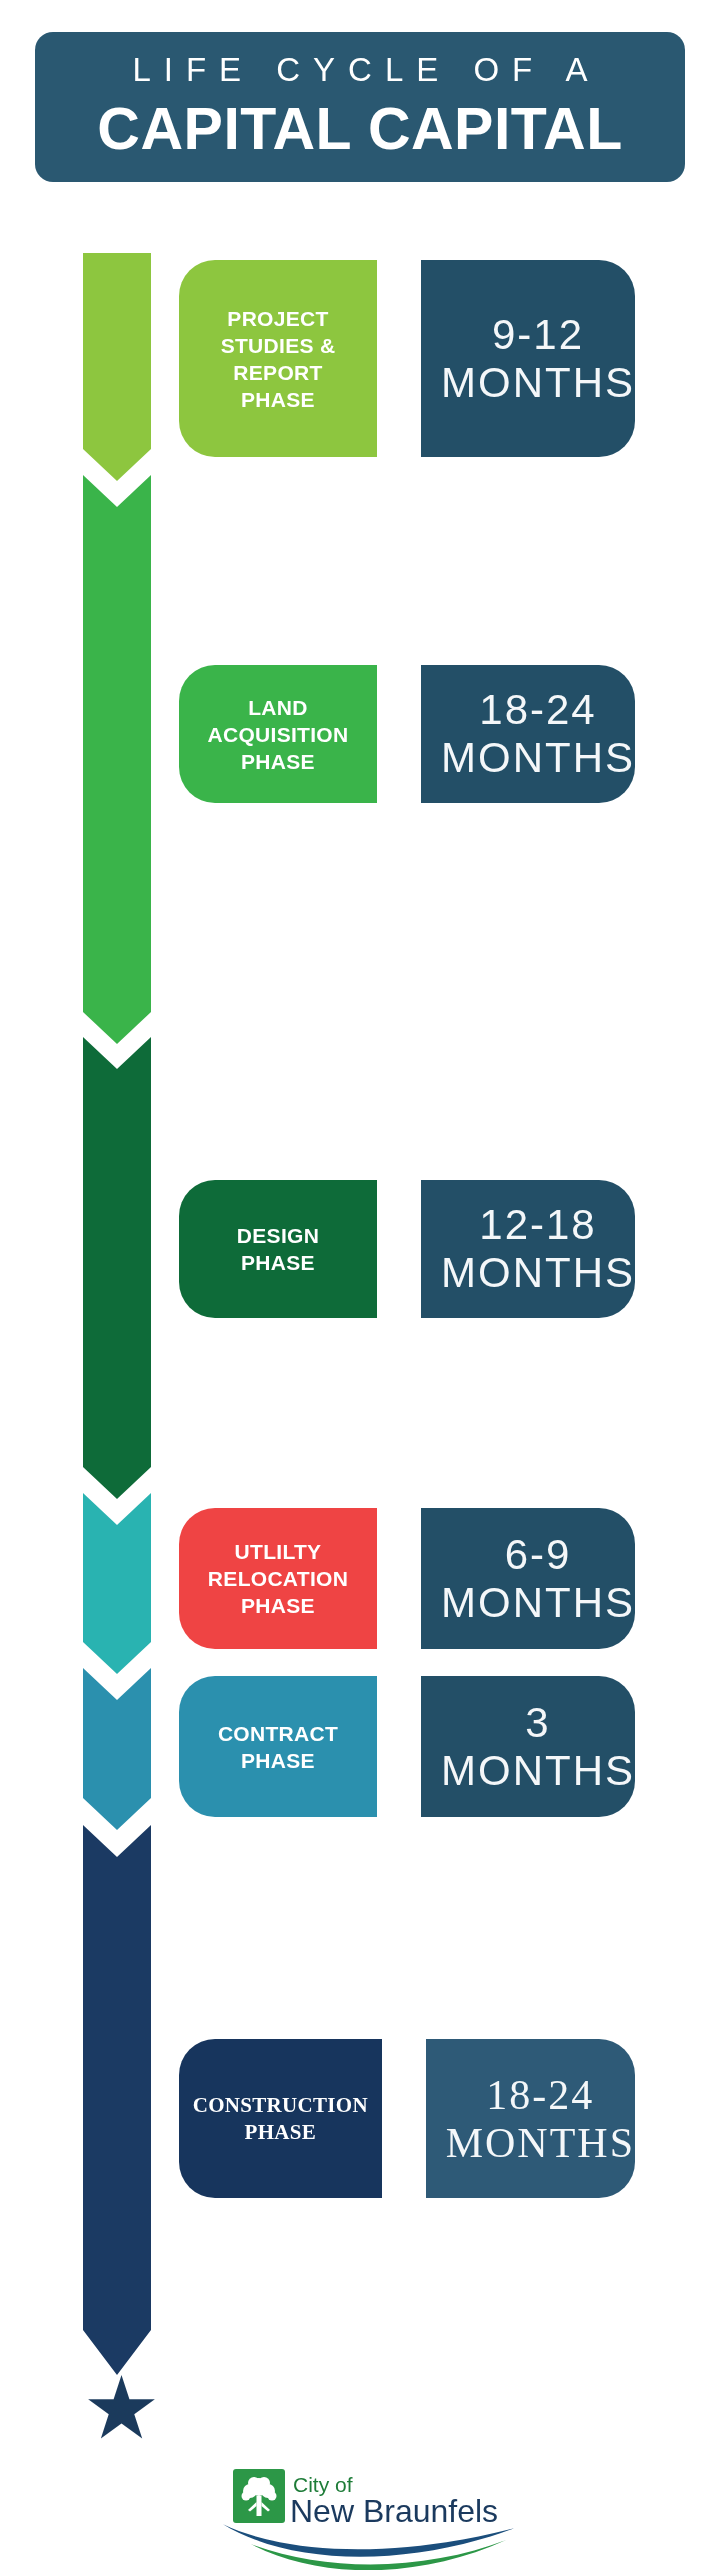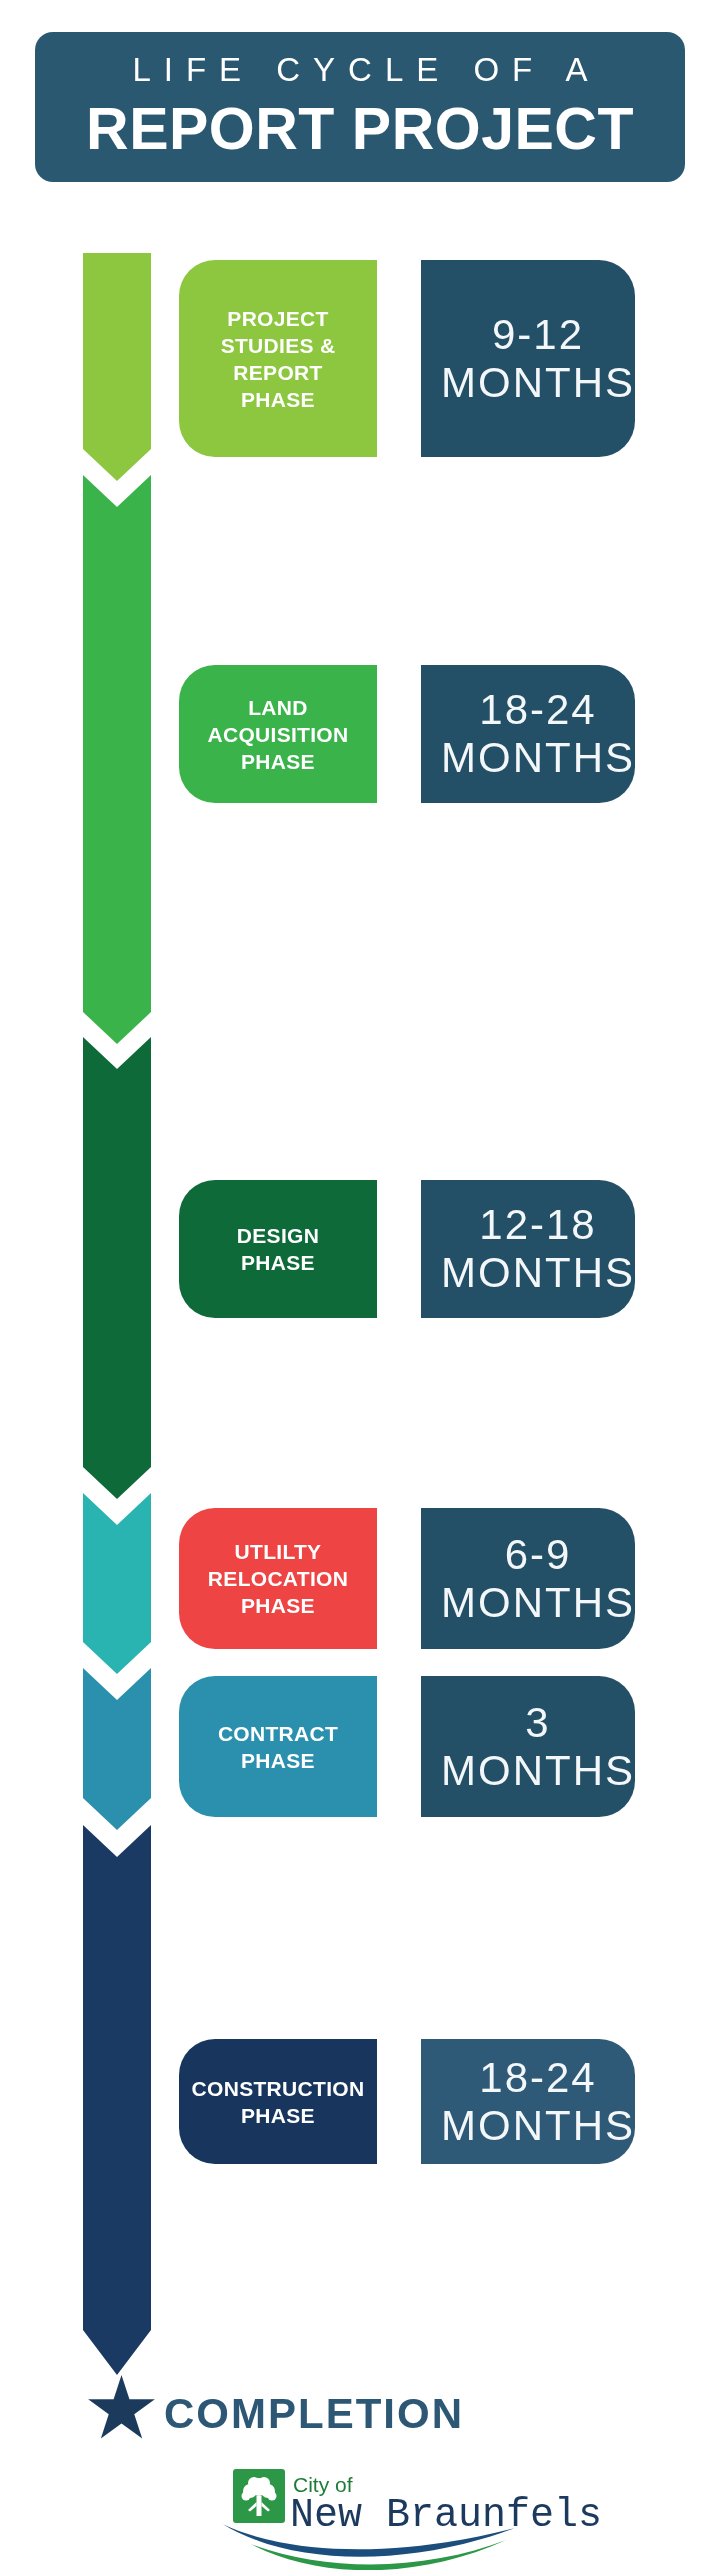--- a/index.html
+++ b/index.html
@@ -102,21 +102,21 @@
     font-size: 42px;
     line-height: 48px;
     letter-spacing: 2px;
     white-space: nowrap;
   }
   .card1 { top: 260px;  height: 197px; }
   .card2 { top: 665px;  height: 138px; }
   .card3 { top: 1180px; height: 138px; }
   .card4 { top: 1508px; height: 141px; }
   .card5 { top: 1676px; height: 141px; justify-content: center; }
-  .card6 { top: 2039px; height: 125px; }
+  .card6 { top: 2039px; height: 159px; font-family: Liberation Serif, serif; }
   .card1 .card-left { background: #8DC63F; }
   .card2 .card-left { background: #3AB44A; }
   .card3 .card-left { background: #0E6B39; }
   .card4 .card-left { background: #ef4444; }
   .card5 .card-left { background: #2B90AE; }
   .card6 .card-left { background: #17355D; }
   .card6 .card-right { background: #2E5A77; }
 
   
   .star {
@@ -148,34 +148,33 @@
     display: flex; align-items: center; justify-content: center;
   }
   .logo-cityof {
     position: absolute; left: 60px; top: 6px;
     color: #1E7C38;
     font-size: 21px; font-weight: 400;
   }
   .logo-name {
     position: absolute; left: 57px; top: 26px;
     color: #1B3A5E;
-    font-size: 40px; font-weight: 400;
-    white-space: nowrap;
-    font-family: Liberation Mono, monospace;
+    font-size: 32px; font-weight: 400;
+    white-space: nowrap;
   }
   .logo-swoosh { position: absolute; left: -12px; top: 55px; }
 </style>
 </head>
 <body>
 
 <div class="page">
 
   <div class="header-box">
     <div class="header-line1">LIFE CYCLE OF A</div>
-    <div class="header-line2">REPORT PROJECT</div>
+    <div class="header-line2">CAPITAL CAPITAL</div>
   </div>
 
   <div class="seg seg1 seg-first"></div>
   <div class="seg seg2 seg-mid"></div>
   <div class="seg seg3 seg-mid"></div>
   <div class="seg seg4 seg-mid"></div>
   <div class="seg seg5 seg-mid"></div>
   <div class="seg seg6 seg-last"></div>
 
   <div class="card card1">
@@ -242,21 +241,20 @@
       <div class="phase-name">CONSTRUCTION
 PHASE</div>
     </div>
     <div class="card-right">
       <div class="duration-value">18-24</div>
       <div class="duration-unit">MONTHS</div>
     </div>
   </div>
 
   <div class="star">★</div>
-  <div class="completion-label">COMPLETION</div>
 
   <div class="logo">
     <div class="logo-square">
       <svg width="46" height="48" viewBox="0 0 46 48">
         <g fill="#ffffff">
           <circle cx="23" cy="15" r="9"></circle>
           <circle cx="14" cy="19" r="7"></circle>
           <circle cx="32" cy="19" r="7"></circle>
           <circle cx="18" cy="11" r="6"></circle>
           <circle cx="28" cy="11" r="6"></circle>

